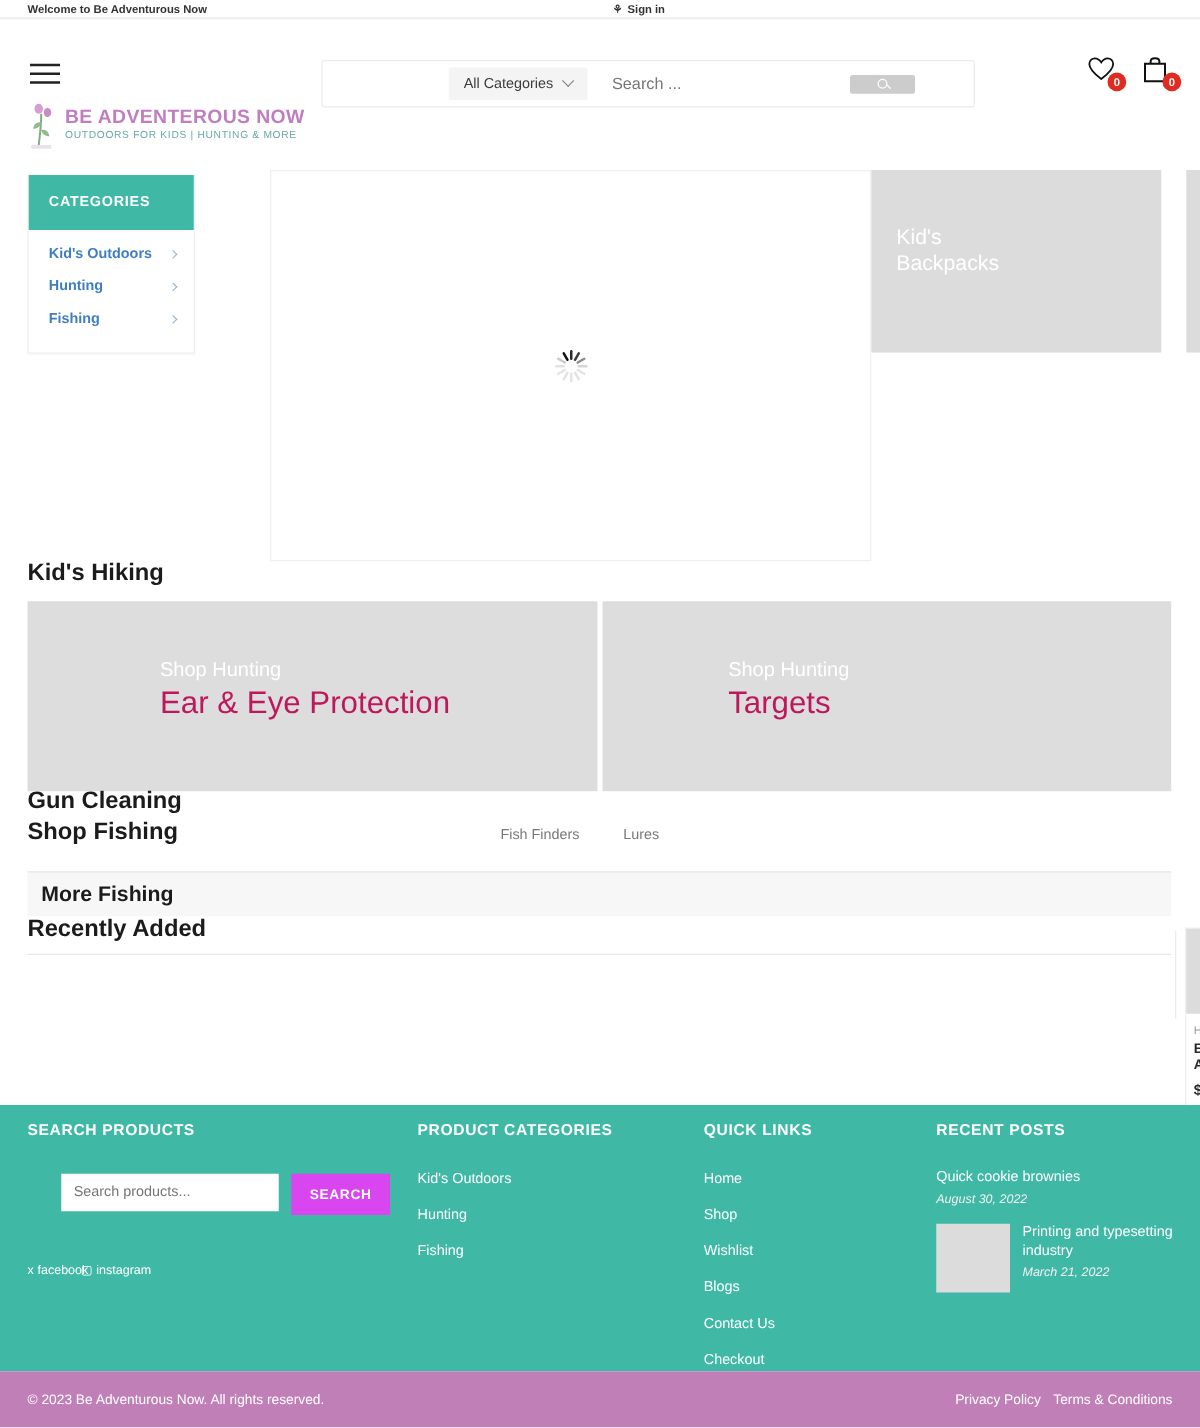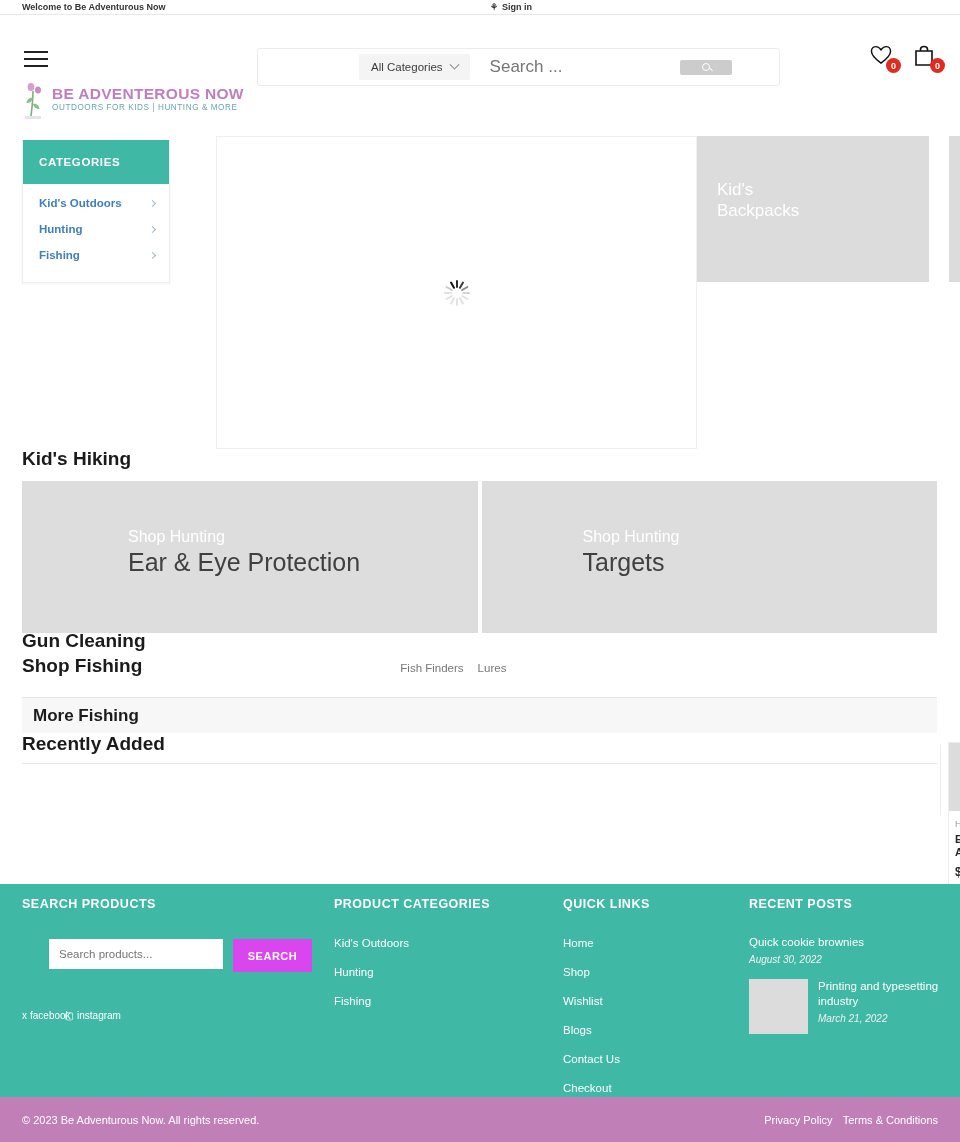--- a/index.html
+++ b/index.html
@@ -70,21 +70,21 @@
     cursor: pointer;
   }
   .chev-down {
     width: 7px; height: 7px;
     border-right: 1.3px solid #888; border-bottom: 1.3px solid #888;
     transform: rotate(45deg) translate(-2px,-2px);
   }
   .search-input-wrap { flex: 1; padding-left: 18px; }
   .search-input {
     border: none; outline: none; width: 130px;
-    font-size: 17px; color: #b5b5b5; background: transparent;
+    font-size: 13px; color: #b5b5b5; background: transparent;
     font-family: "Liberation Sans", sans-serif;
   }
   .search-btn {
     width: 52px; height: 15px; background: #cccccc;
     border: none; border-radius: 2px; margin-right: 47px;
     display: flex; align-items: center; justify-content: center;
     cursor: pointer;
   }
   .mag {
     width: 8px; height: 8px; border: 1.4px solid #fff; border-radius: 50%;
@@ -120,21 +120,21 @@
     line-height: 12px; white-space: nowrap;
   }
 
   
   .main { position: absolute; top: 136px; left: 0; width: 960px; }
 
   .hero-row { display: flex; height: 313px; }
 
   .cat-col { width: 216px; padding-left: 22px; padding-top: 4px; }
   .cat-box {
-    width: 148px; background: #fff;
+    width: 134px; background: #fff;
     border: 1px solid #eee; border-top: none;
     box-shadow: 0 1px 2px rgba(0,0,0,.04);
   }
   .cat-head {
     background: #3fb9a6; color: #fff;
     font-size: 11.5px; font-weight: bold; letter-spacing: .6px;
     padding: 16px 0 16px 16px;
   }
   .cat-list { padding: 6px 0 14px 0; }
   .cat-item {
@@ -194,30 +194,30 @@
   .hiking-title { position: absolute; top: 448px; left: 0; }
 
   .banners {
     position: absolute; top: 481px; left: 22px;
     width: 915px; height: 152px; display: flex; gap: 4px;
   }
   .banner {
     flex: 1; background: #dddddd; position: relative;
   }
   .banner .small { font-size: 16px; color: #fff; }
-  .banner .big { font-size: 25px; color: #404040; line-height: 32px; }
+  .banner .big { font-size: 25px; color: #be185d; line-height: 32px; }
   .b1 .inner { position: absolute; left: 106px; top: 47px; }
   .b2 .inner { position: absolute; left: 101px; top: 47px; }
 
   .guncleaning-title { position: absolute; top: 630px; left: 0; }
 
   .shopfishing-wrap { position: absolute; top: 655px; left: 0; width: 960px; }
   .shopfishing-row { display: flex; align-items: baseline; }
   .shopfishing-title { font-size: 19px; font-weight: bold; color: #1b1b1b; padding-left: 22px; }
-  .fish-tabs { display: flex; gap: 14px; margin-left: 258px; justify-content: space-between; }
+  .fish-tabs { display: flex; gap: 35px; margin-left: 258px; justify-content: space-between; }
   .fish-tab { font-size: 11.5px; color: #787878; cursor: pointer; }
 
   .morefishing-bar {
     position: absolute; top: 697px; left: 22px; width: 915px; height: 36px;
     background: #f7f7f7; border-top: 1px solid #e6e6e6;
     display: flex; align-items: center;
   }
   .morefishing-bar .t { font-size: 17px; font-weight: bold; color: #1b1b1b; padding-left: 11px; }
 
   .recent-title { position: absolute; top: 733px; left: 0; }

